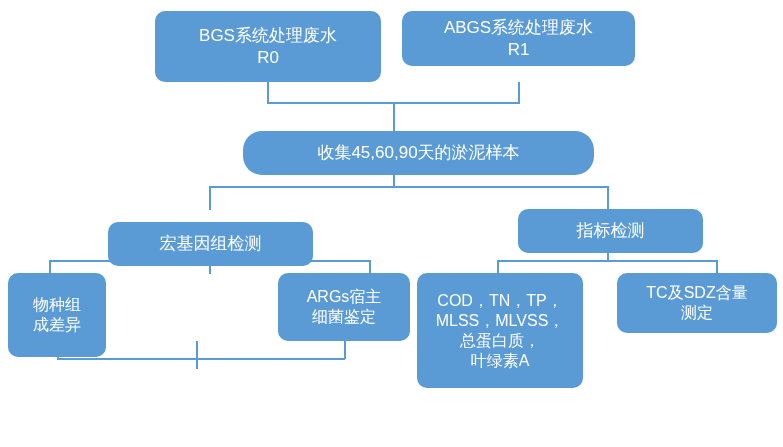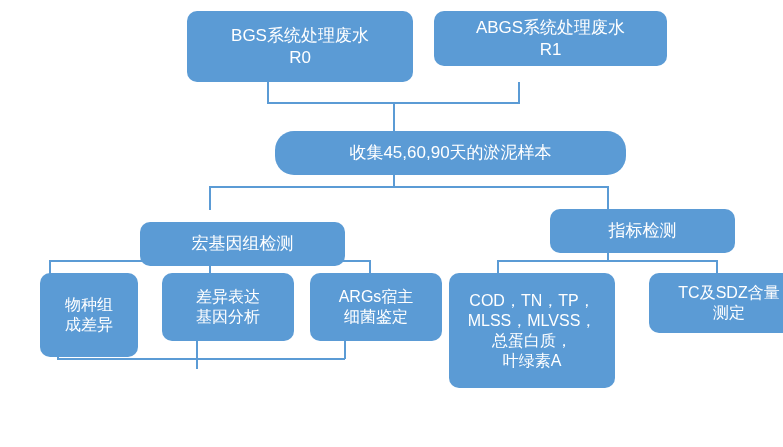--- a/index.html
+++ b/index.html
@@ -25,21 +25,20 @@
     border-radius: 10px;
     display: flex;
     align-items: center;
     justify-content: center;
     text-align: center;
     line-height: 1.25;
     box-sizing: border-box;
     padding: 2px 4px;
     font-size: 17px;
     white-space: pre-line;
-    margin-left: 32px;
   }
   .node.small {
     font-size: 16px;
   }
   .connector {
     position: absolute;
     background: #5b9bd5;
   }
   .h { height: 2px; }
   .v { width: 2px; }
@@ -78,22 +77,20 @@
   <div class="connector v" style="left:369px; top:260px; height:14px;"></div>
 
   <div class="connector v" style="left:607px; top:253px; height:8px;"></div>
   <div class="connector h" style="left:497px; top:260px; width:220px;"></div>
   <div class="connector v" style="left:497px; top:260px; height:14px;"></div>
   <div class="connector v" style="left:716px; top:260px; height:14px;"></div>
 
   <div class="node small" style="left:8px; top:273px; width:98px; height:84px;">物种组
 成差异</div>
 
-  <div class="node small" style="left:130px; top:273px; width:132px; height:68px;">差异表达
-基因分析</div>
 
   <div class="node small" style="left:278px; top:273px; width:132px; height:68px;">ARGs宿主
 细菌鉴定</div>
 
   <div class="node small" style="left:417px; top:273px; width:166px; height:115px;">COD，TN，TP，
 MLSS，MLVSS，
 总蛋白质，
 叶绿素A</div>
 
   <div class="node small" style="left:617px; top:273px; width:160px; height:60px;">TC及SDZ含量

